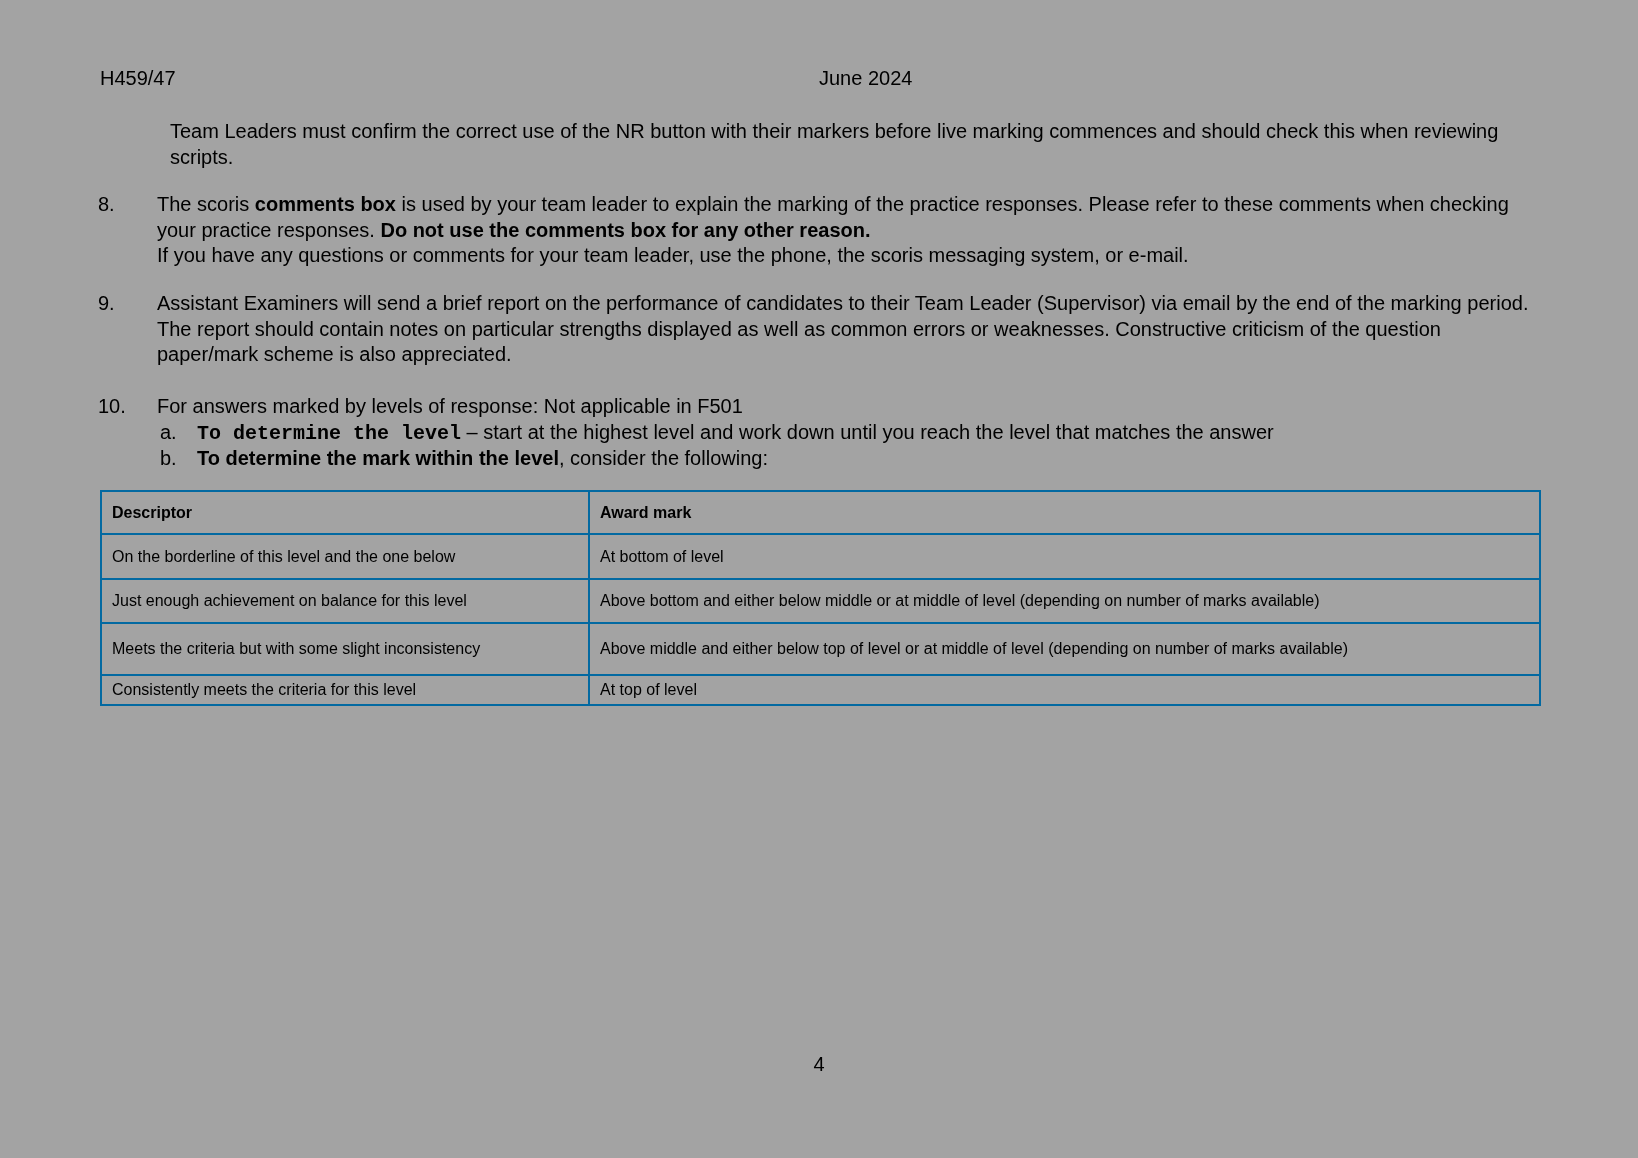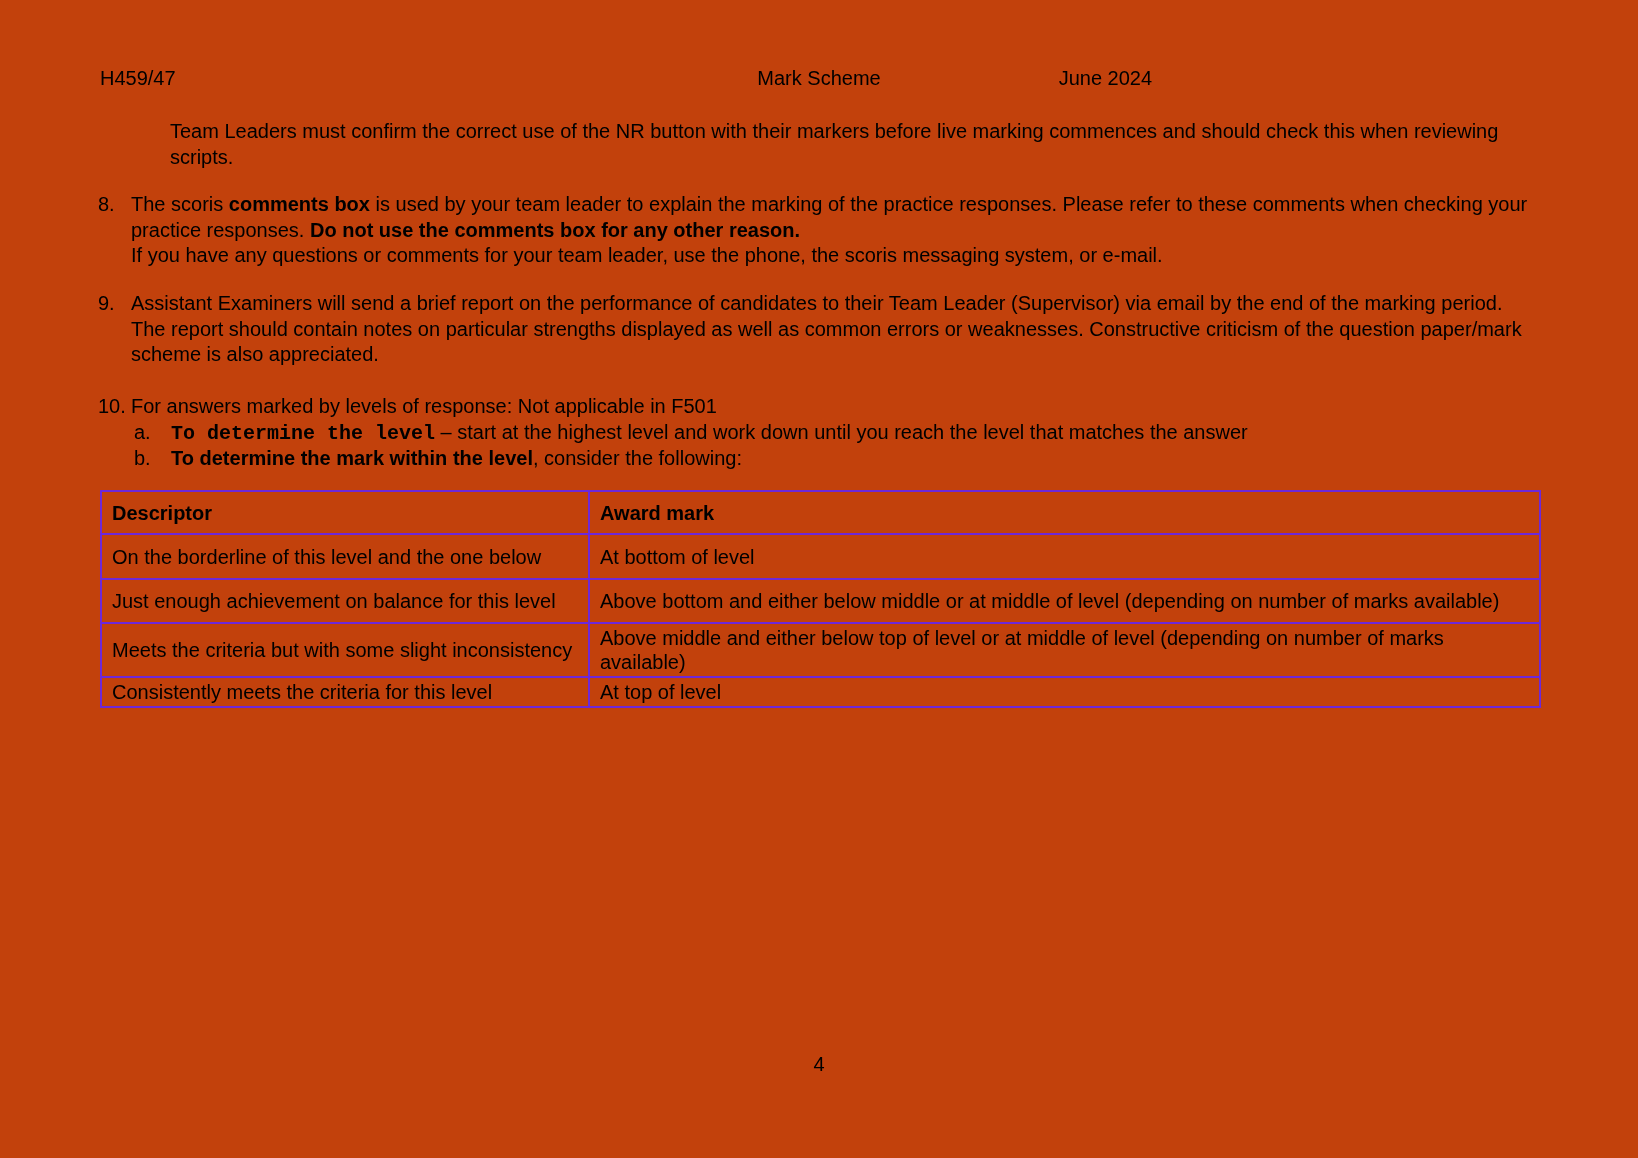--- a/index.html
+++ b/index.html
@@ -13,21 +13,21 @@
     background: #ffffff;
     font-family: "Liberation Sans", sans-serif;
     font-size: 20px;
     line-height: 25.5px;
     color: #000000;
   }
   .page {
     position: relative;
     width: 1638px;
     height: 1158px;
-    background: #c2410c;
+    background: #a3a3a3;
   }
   .hdr {
     position: absolute;
     top: 66px;
     left: 100px;
     width: 1438px;
     display: flex;
   }
   .hdr span { flex: 1; }
   .h-left   { text-align: left; }
@@ -45,46 +45,46 @@
     position: absolute;
     left: 98px;
     width: 1440px;
   }
   .item .num {
     position: absolute;
     left: 0;
     top: 0;
   }
   .item .body {
-    margin-left: 33px;
+    margin-left: 59px;
   }
   .sub {
     position: relative;
     padding-left: 40px;
   }
   .sub .sublet {
     position: absolute;
     left: 3px;
     top: 0;
   }
 
   table.levels {
     position: absolute;
     top: 490px;
     left: 100px;
     width: 1439px;
     border-collapse: collapse;
     table-layout: fixed;
   }
   table.levels th, table.levels td {
-    border: 2px solid #6d28d9;
+    border: 2px solid #0369a1;
     padding: 2px 10px;
     vertical-align: middle;
     text-align: left;
-    font-size: 20px;
+    font-size: 16px;
     line-height: 24px;
     font-weight: normal;
   }
   table.levels th { font-weight: bold; }
   tr.r0 { height: 43px; }
   tr.r1 { height: 45px; margin-left: 38px; }
   tr.r2 { height: 44px; }
   tr.r3 { height: 52px; }
   tr.r4 { height: 28px; }
 
@@ -96,21 +96,20 @@
     text-align: center;
   }
 </style>
 </head>
 <body>
 
 <div class="page">
 
   <div class="hdr">
     <span class="h-left">H459/47</span>
-    <span class="h-center">Mark Scheme</span>
     <span class="h-right">June 2024</span>
   </div>
 
   <div class="intro">Team Leaders must confirm the correct use of the NR button with their markers before live marking commences and should check this when reviewing scripts.</div>
 
   <div class="item" style="top:192px">
     <span class="num">8.</span>
     <div class="body"><span>The scoris </span><span style="font-weight: bold;">comments box</span><span> is used by your team leader to explain the marking of the practice responses. Please refer to these comments when checking your practice responses. </span><span style="font-weight: bold;">Do not use the comments box for any other reason.</span><br><span>If you have any questions or comments for your team leader, use the phone, the scoris messaging system, or e-mail.</span></div>
   </div>
 

